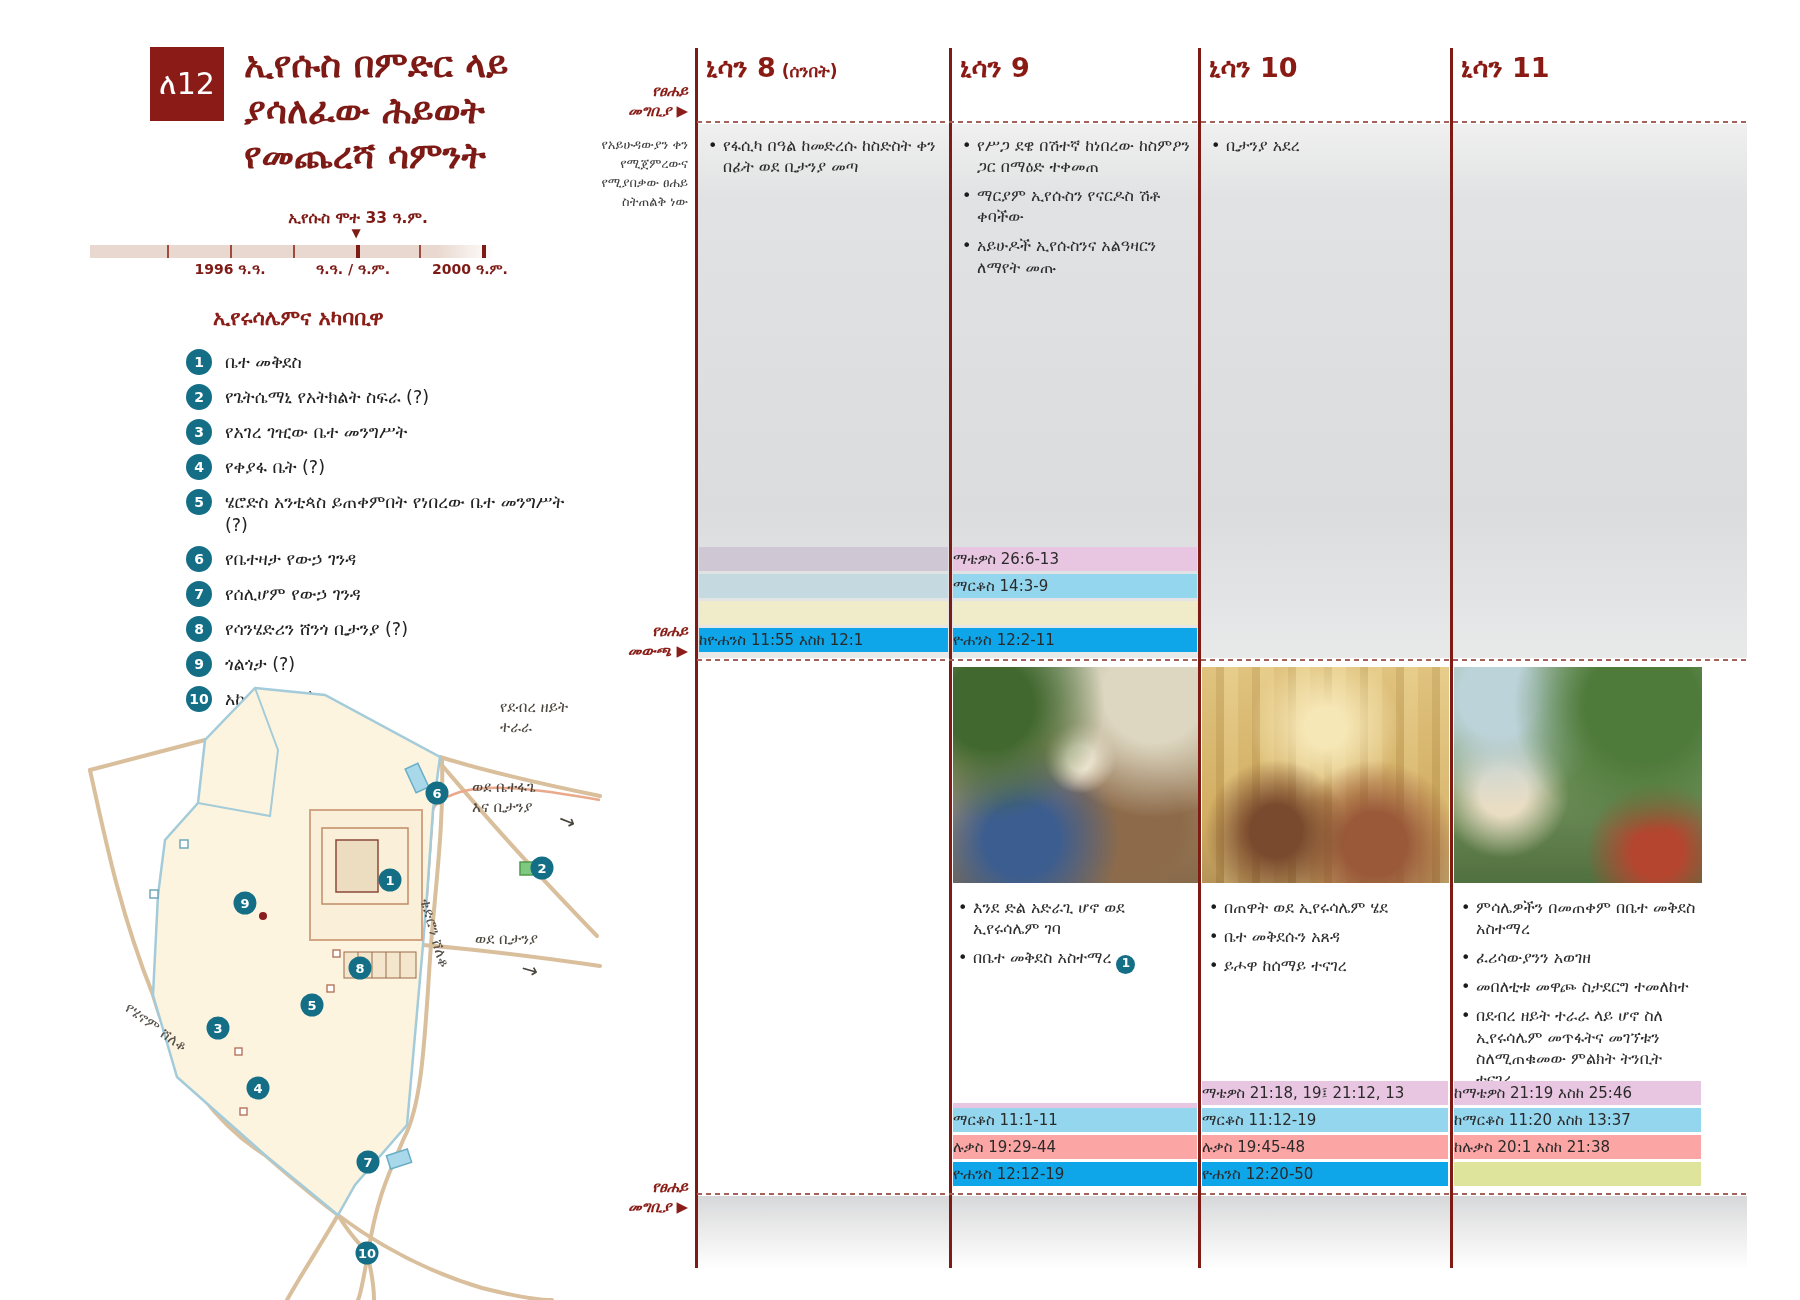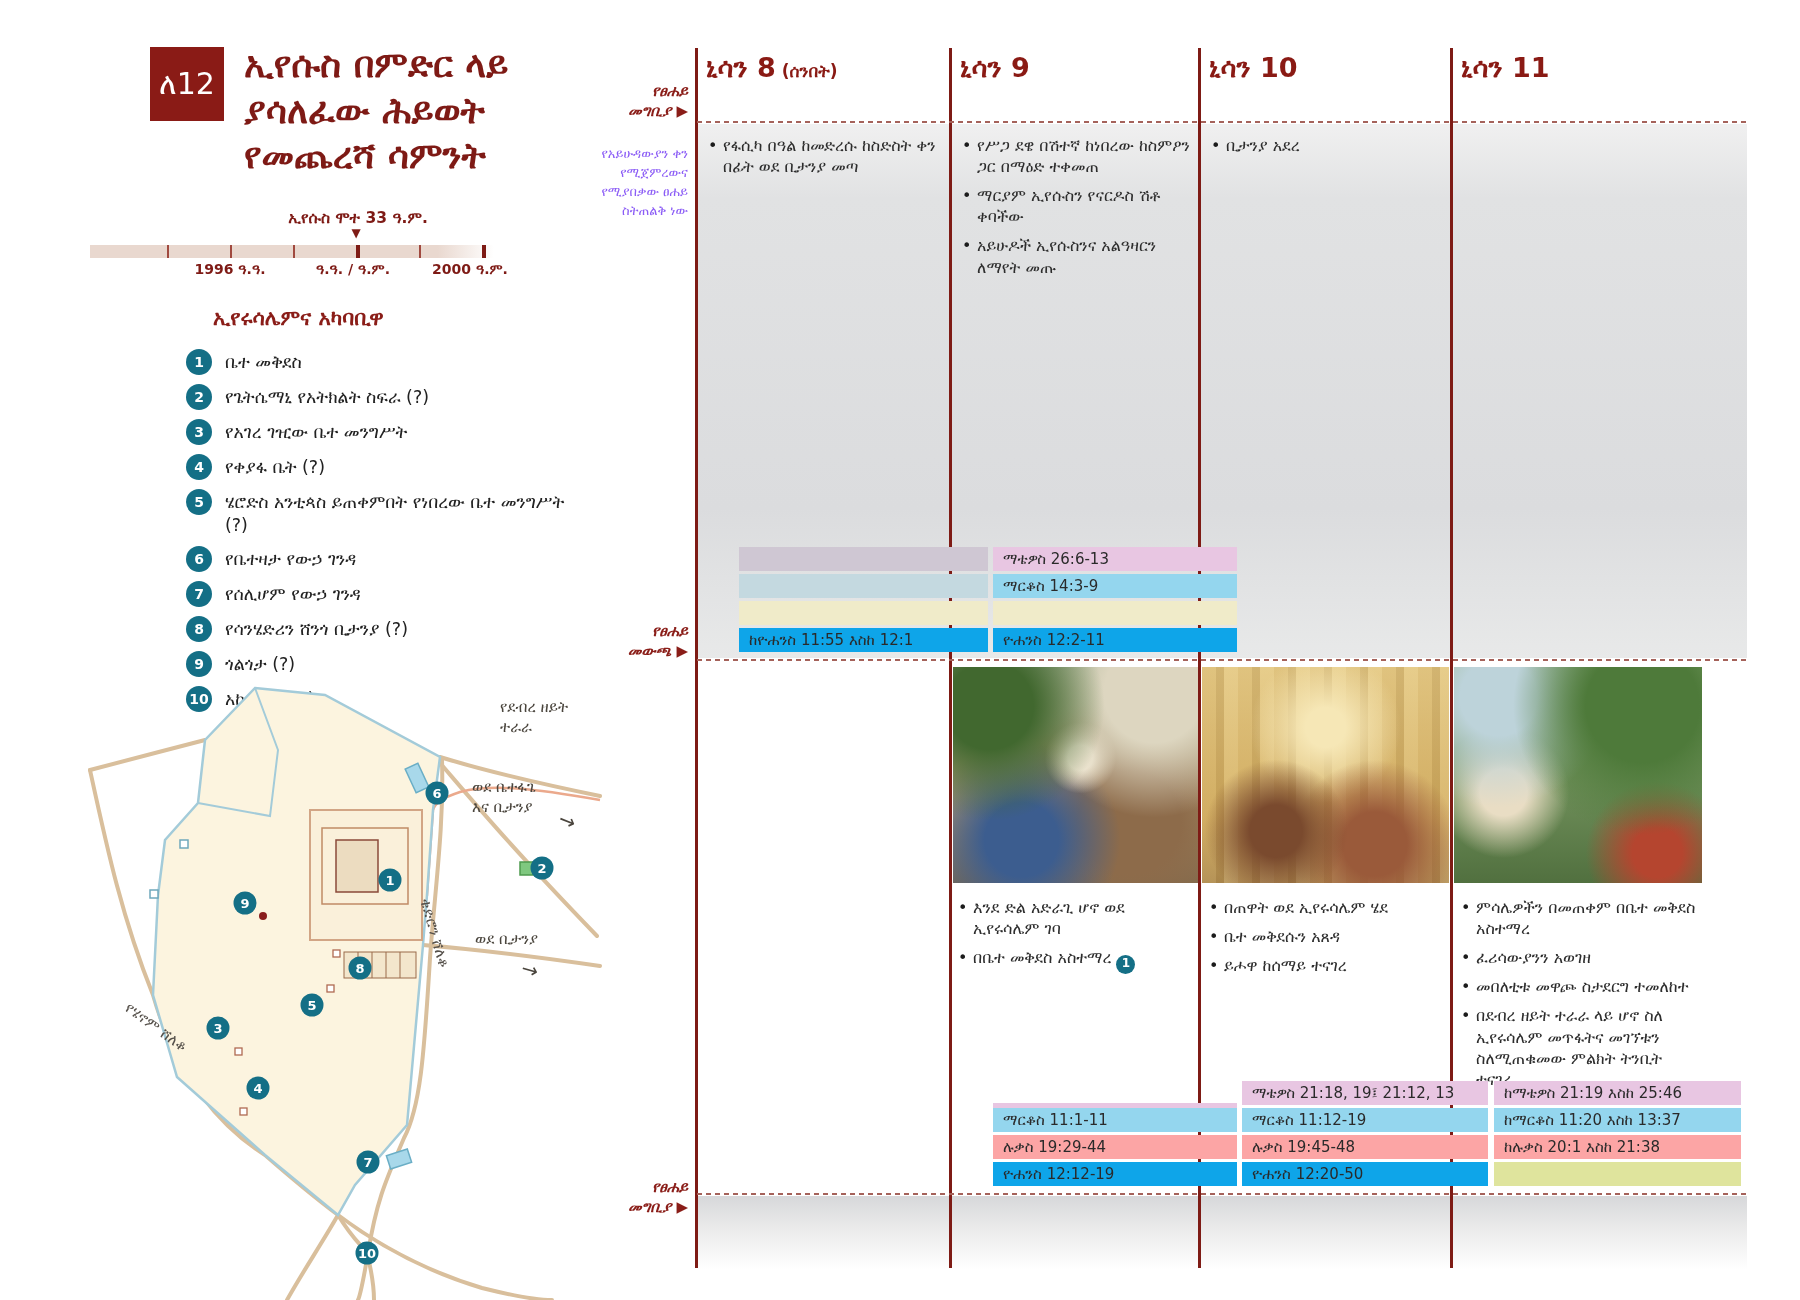--- a/index.html
+++ b/index.html
@@ -45,27 +45,27 @@
   .hdr-note{font-size:17px;margin-left:6px;}
 
   .events{position:absolute;}
   .ev{position:relative;padding-left:15px;font-size:16px;color:#2d2d2d;line-height:1.32;margin-bottom:8px;}
   .ev::before{content:"\2022";position:absolute;left:0;top:0;color:#1c1c1c;}
   .badge1{display:inline-flex;width:19px;height:19px;border-radius:50%;background:#146f86;color:#fff;
           font-size:12px;font-weight:bold;align-items:center;justify-content:center;
           vertical-align:-4px;margin-left:5px;}
 
   .bar{position:absolute;height:24px;line-height:24px;font-size:15px;color:#2a2a2a;
-       padding-left:10px;box-sizing:border-box;white-space:nowrap;overflow:hidden;margin-left:40px;}
+       box-sizing:border-box;white-space:nowrap;overflow:hidden;}
   .pink{background:#e8c6e2}.blue{background:#94d6ee}.yellow{background:#fca5a5}.green{background:#0ea5e9}
   .pink-m{background:#cfc7d3}.blue-m{background:#c4d9e0}.yellow-m{background:#f0ebc9}.green-m{background:#dfe49d}
 
   .slabel{position:absolute;width:206px;text-align:right;font-size:15px;font-weight:bold;
           font-style:italic;color:#8a1d18;line-height:1.3;}
-  .note{position:absolute;width:206px;text-align:right;font-size:13px;color:#8b5cf6;line-height:1.45;margin-top:9px;}
+  .note{position:absolute;width:206px;text-align:right;font-size:13px;color:#404040;line-height:1.45;}
 
   .painting{position:absolute;width:245px;height:216px;}
   #img-entry{background:
      radial-gradient(circle at 15% 18%,#41682f 0 16%,rgba(65,104,47,0) 42%),
      radial-gradient(circle at 82% 12%,#ddd6c0 0 18%,rgba(221,214,192,0) 45%),
      radial-gradient(circle at 52% 42%,#f0e7d3 0 7%,rgba(240,231,211,0) 20%),
      radial-gradient(circle at 28% 80%,#3c5d8f 0 15%,rgba(60,93,143,0) 40%),
      radial-gradient(circle at 72% 72%,#8d6b4a 0 22%,rgba(141,107,74,0) 55%),
      linear-gradient(180deg,#9aa98a,#b49a72 60%,#7d6a4e);}
   #img-temple{background:

